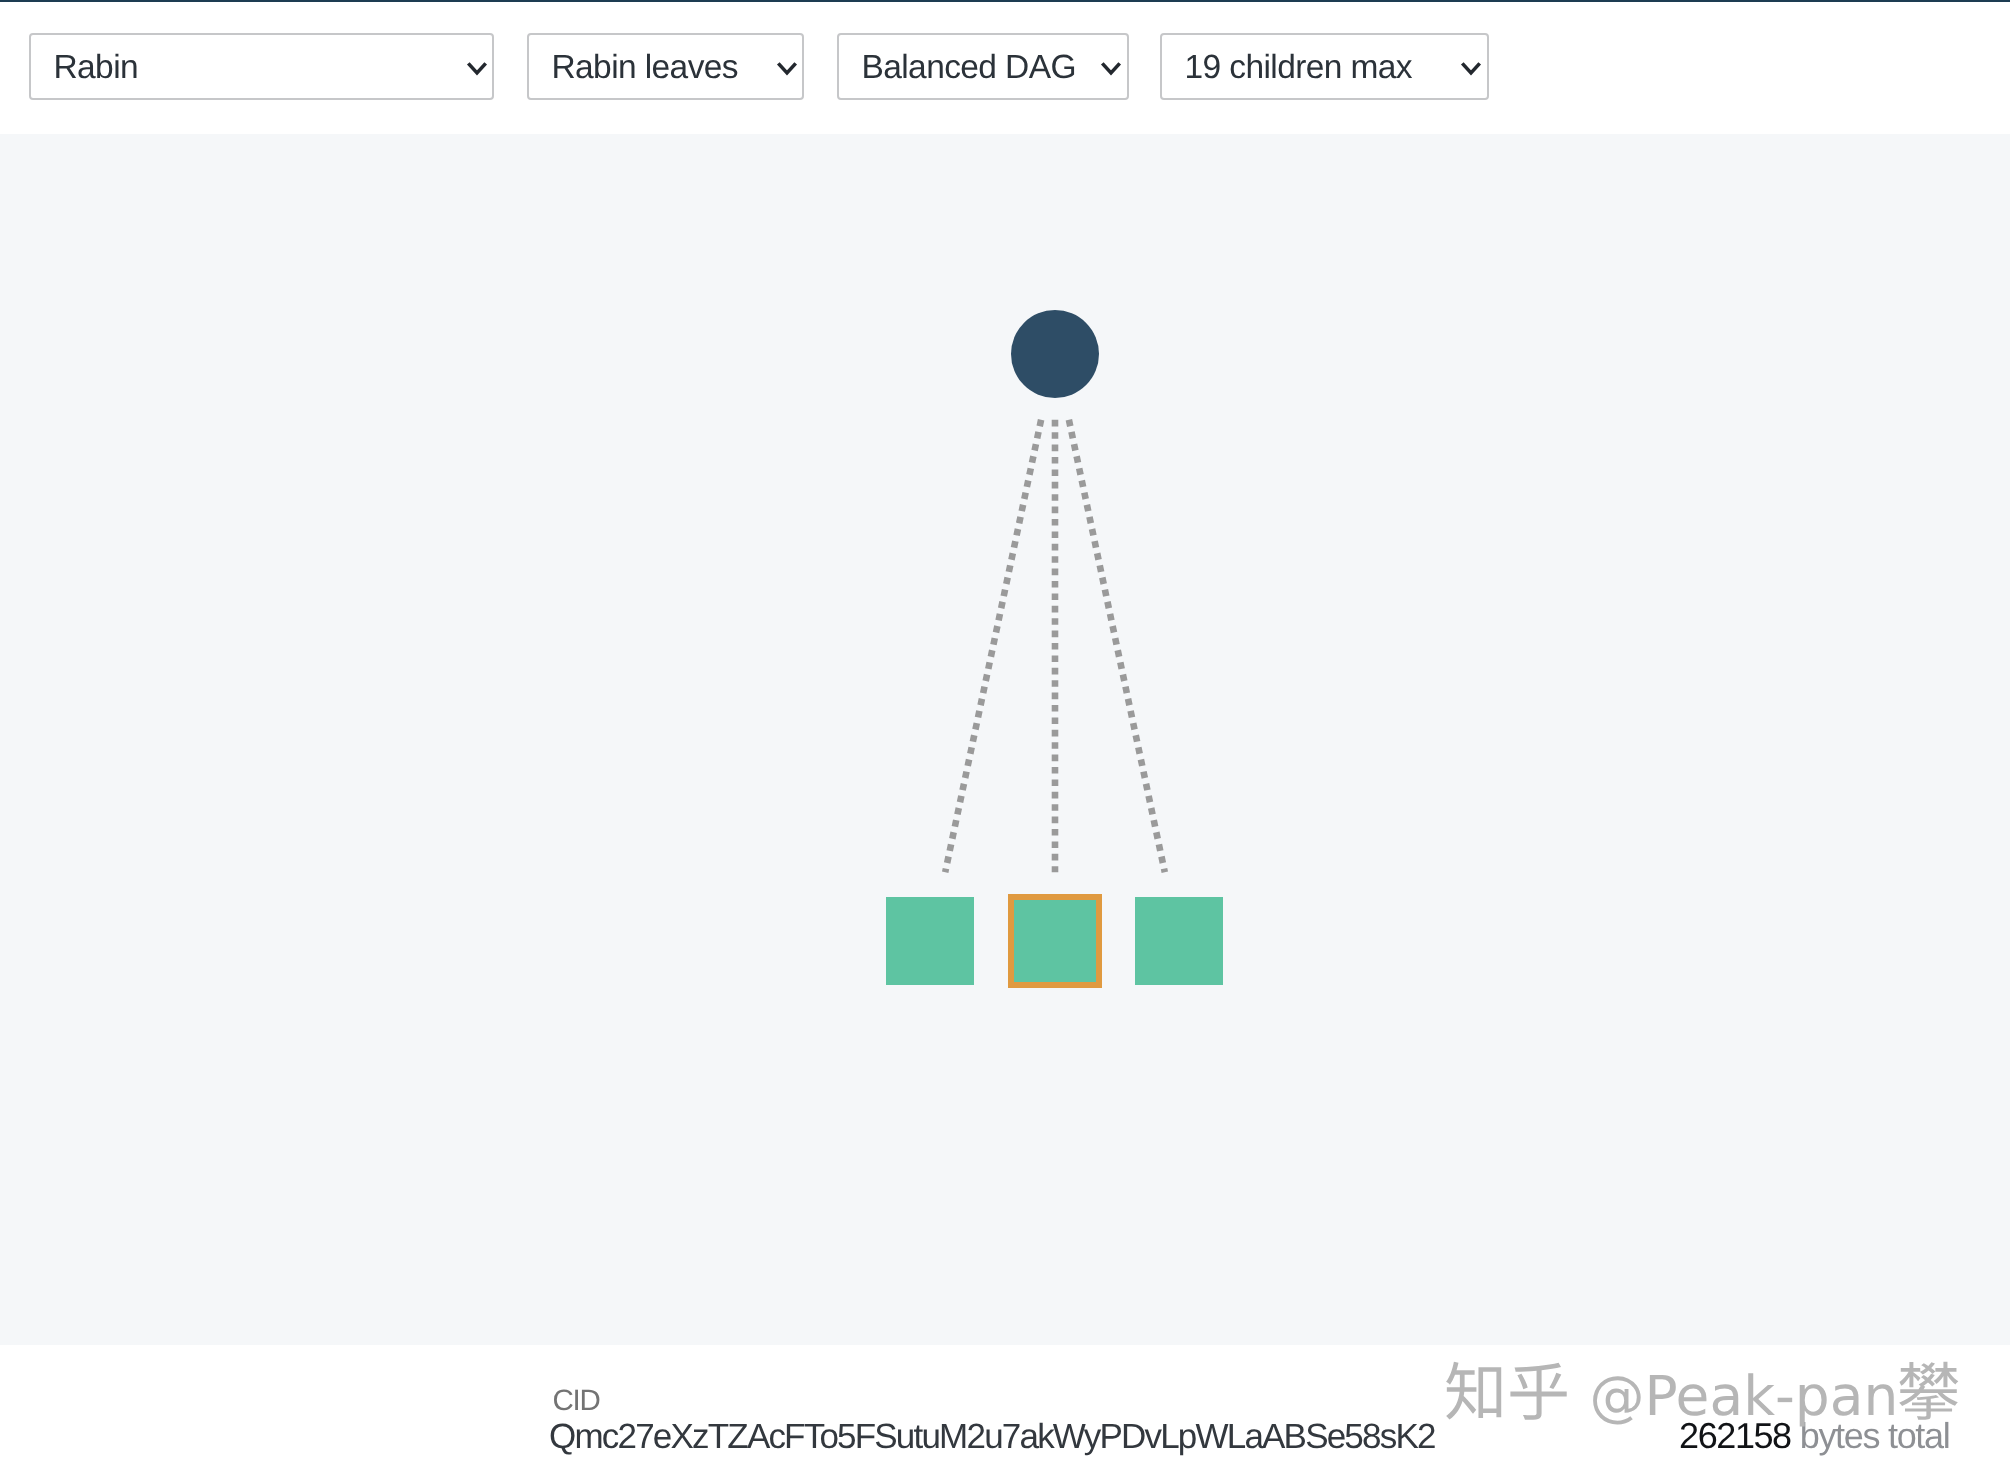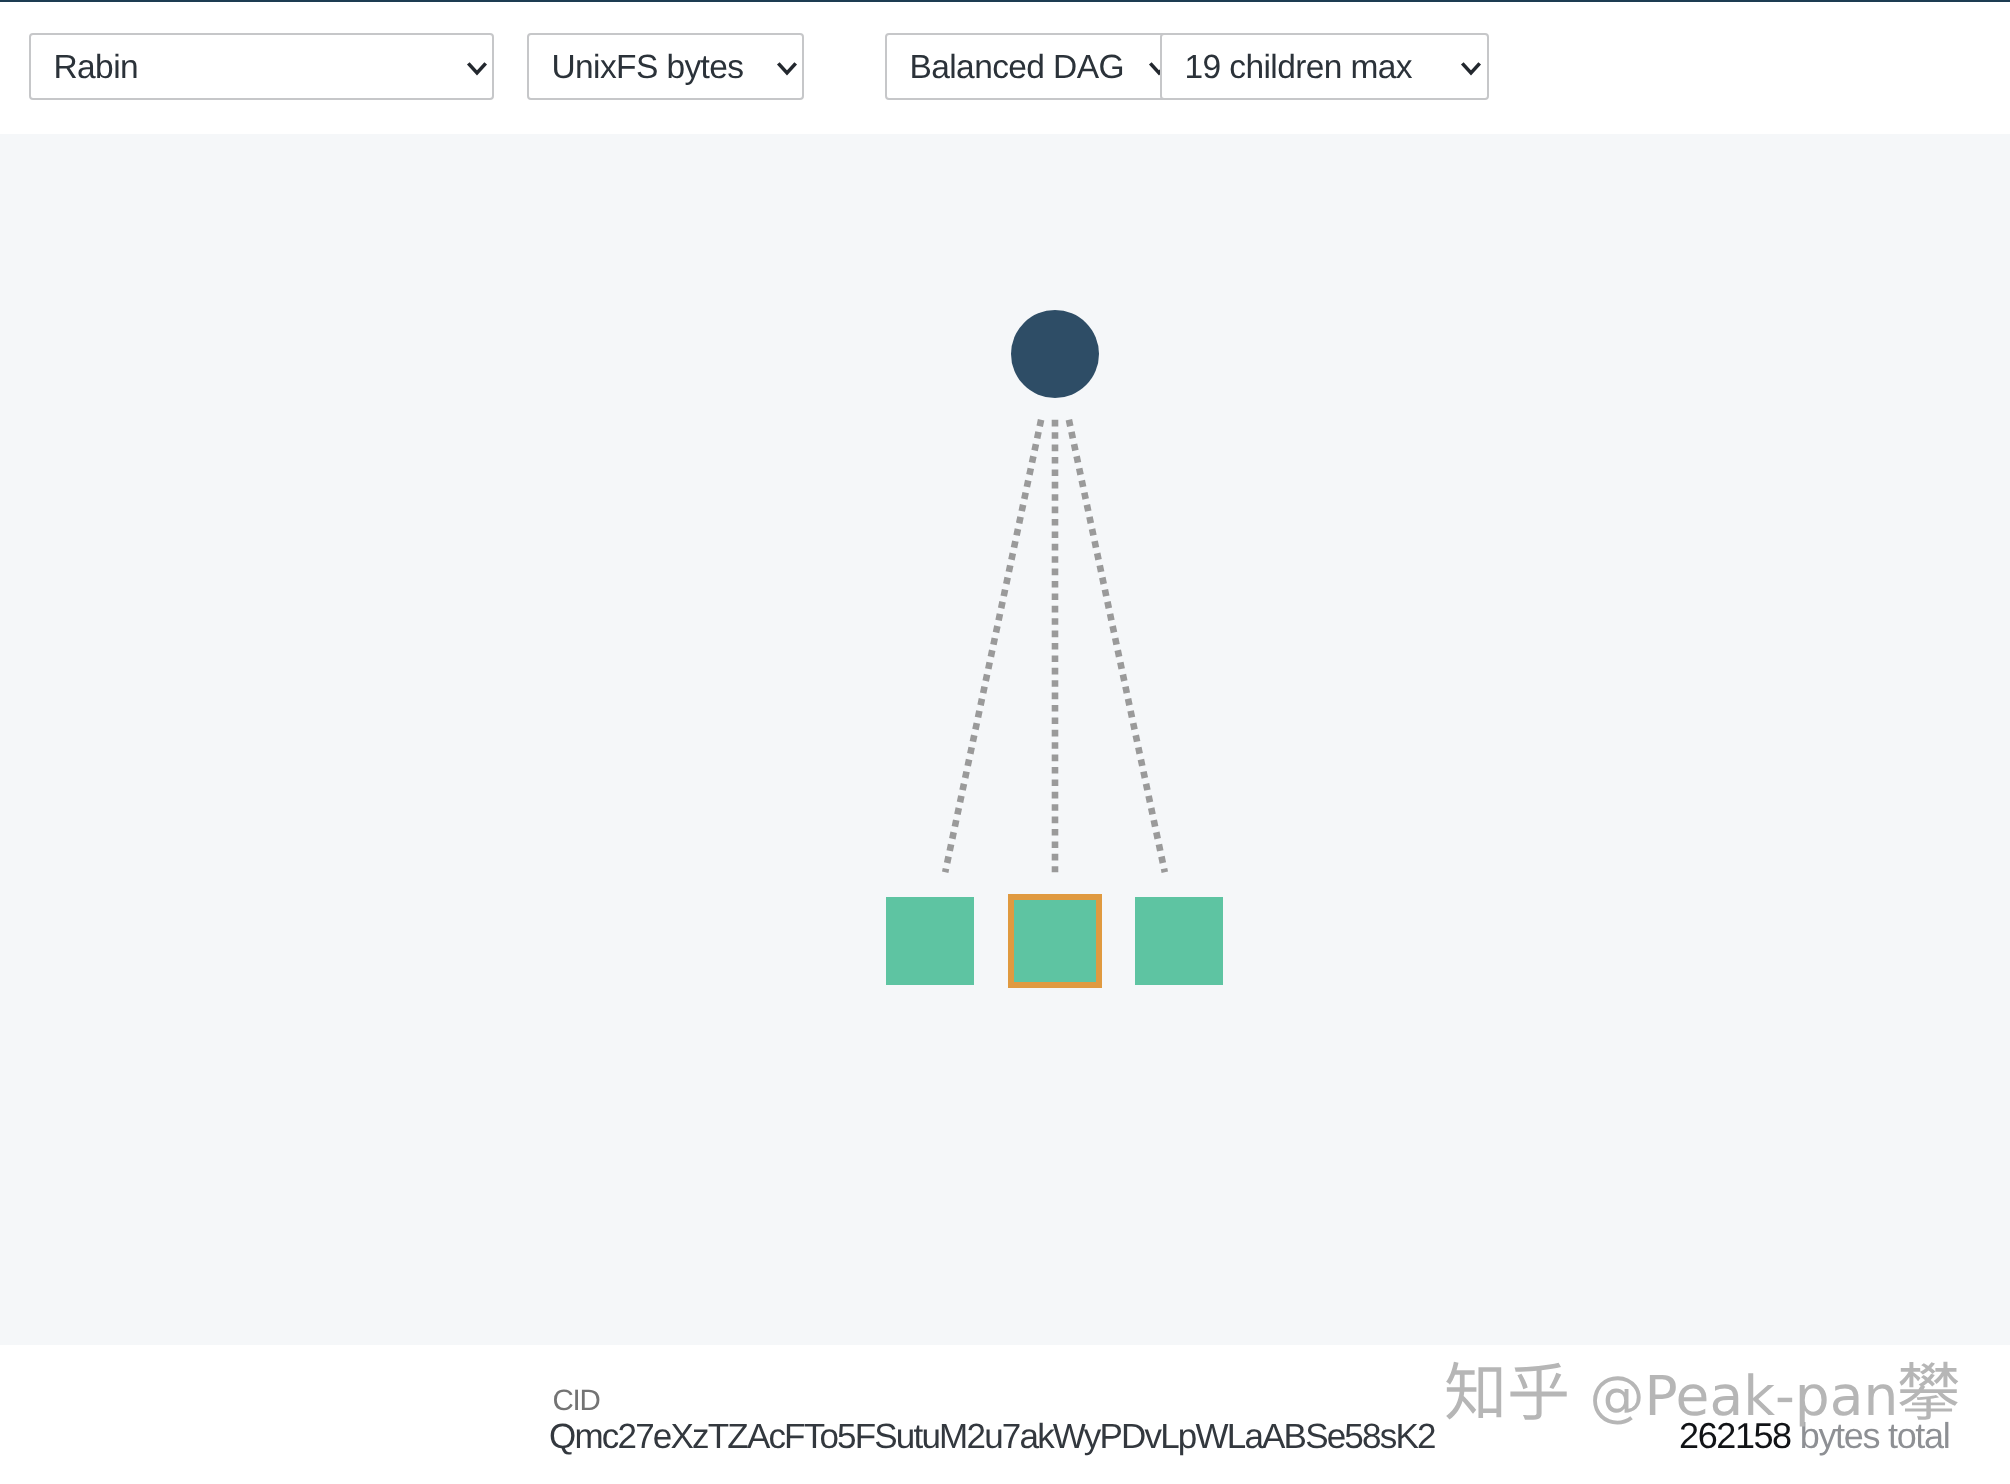--- a/index.html
+++ b/index.html
@@ -22,21 +22,21 @@
     background:#fff; display:flex; align-items:center;
   }
   .select-label {
     transform:translateZ(0);
     font-size:33.5px; color:#2b3239; line-height:1; padding-left:22.5px; padding-right:0; padding-top:2.5px;
     white-space:nowrap; letter-spacing:-0.6px;
   }
   .chev { position:absolute; right:4.4px; top:26.0px; width:22px; height:14px; overflow:visible; }
   .sel1 { left:29px;   width:465px; }
   .sel2 { left:527px;  width:277px; }
-  .sel3 { left:837px;  width:291.5px;margin-left:48px; }
+  .sel3 { left:837px;  width:291.5px; }
   .sel4 { left:1160px; width:328.5px; }
 
   
   .canvas { flex:1 1 auto; background:#f5f7f9; position:relative; overflow:hidden; }
   .dag { position:absolute; left:0; top:0; width:2010px; height:1211px; }
 
   
   .footer { height:139px; background:#fff; flex:0 0 auto; position:relative; }
   .fnode { position:absolute; left:28px; top:61px; display:flex; align-items:flex-start; }
   .fswatch { width:60px; height:60px; background:#5ec4a2; flex:0 0 auto; }
@@ -70,21 +70,21 @@
 
   <div class="header">
     <div class="controls">
       <div class="select sel1">
         <span class="select-label">Rabin</span>
         <svg class="chev" viewBox="0 0 22 14">
             <path d="M2.3 2.4 L11 11.9 L19.7 2.4" fill="none" stroke="#23282e" stroke-width="3.6" stroke-linecap="butt" stroke-linejoin="miter"></path>
           </svg>
       </div>
       <div class="select sel2">
-        <span class="select-label">UnixFS bytes</span>
+        <span class="select-label">Rabin leaves</span>
         <svg class="chev" viewBox="0 0 22 14">
             <path d="M2.3 2.4 L11 11.9 L19.7 2.4" fill="none" stroke="#23282e" stroke-width="3.6" stroke-linecap="butt" stroke-linejoin="miter"></path>
           </svg>
       </div>
       <div class="select sel3">
         <span class="select-label">Balanced DAG</span>
         <svg class="chev" viewBox="0 0 22 14">
             <path d="M2.3 2.4 L11 11.9 L19.7 2.4" fill="none" stroke="#23282e" stroke-width="3.6" stroke-linecap="butt" stroke-linejoin="miter"></path>
           </svg>
       </div>

